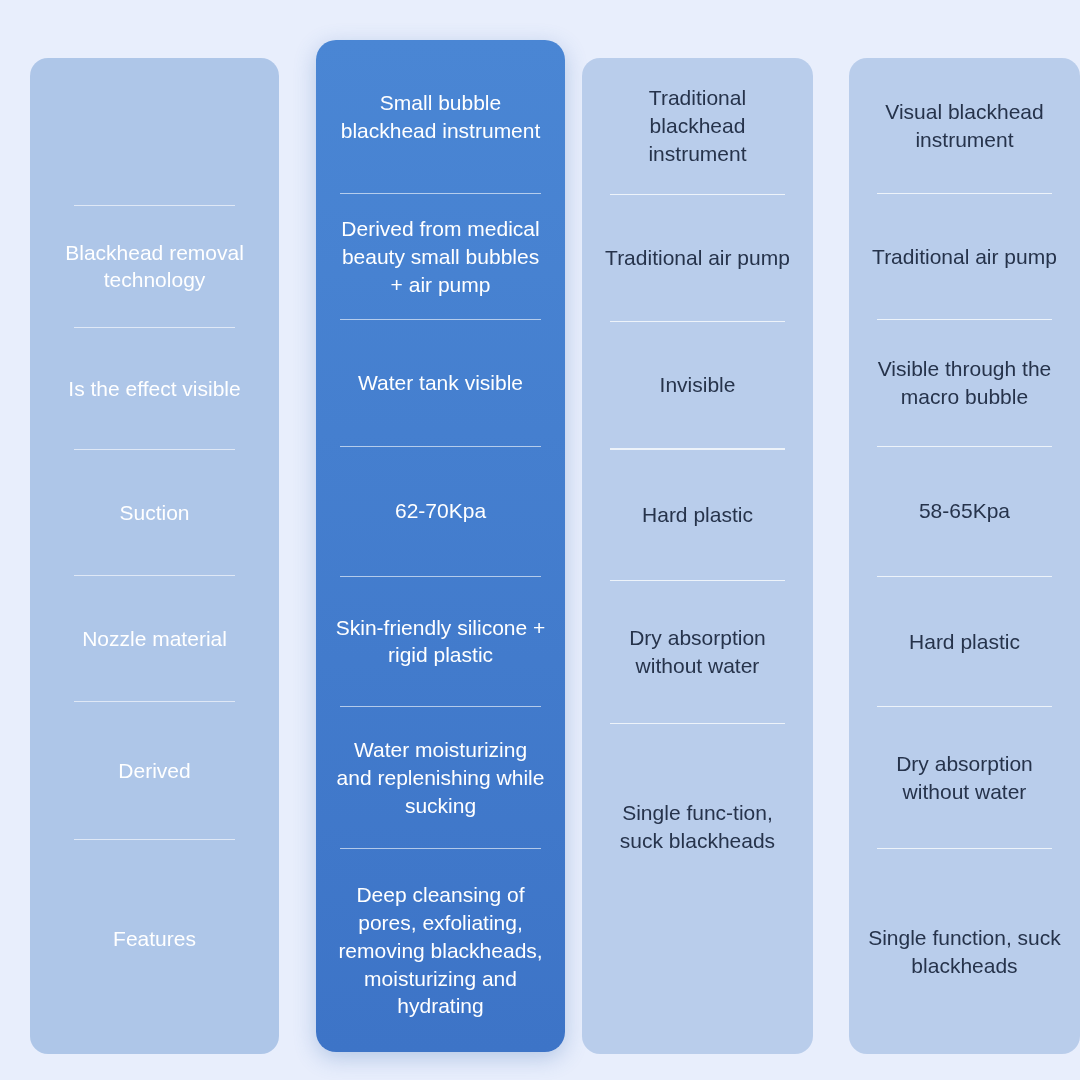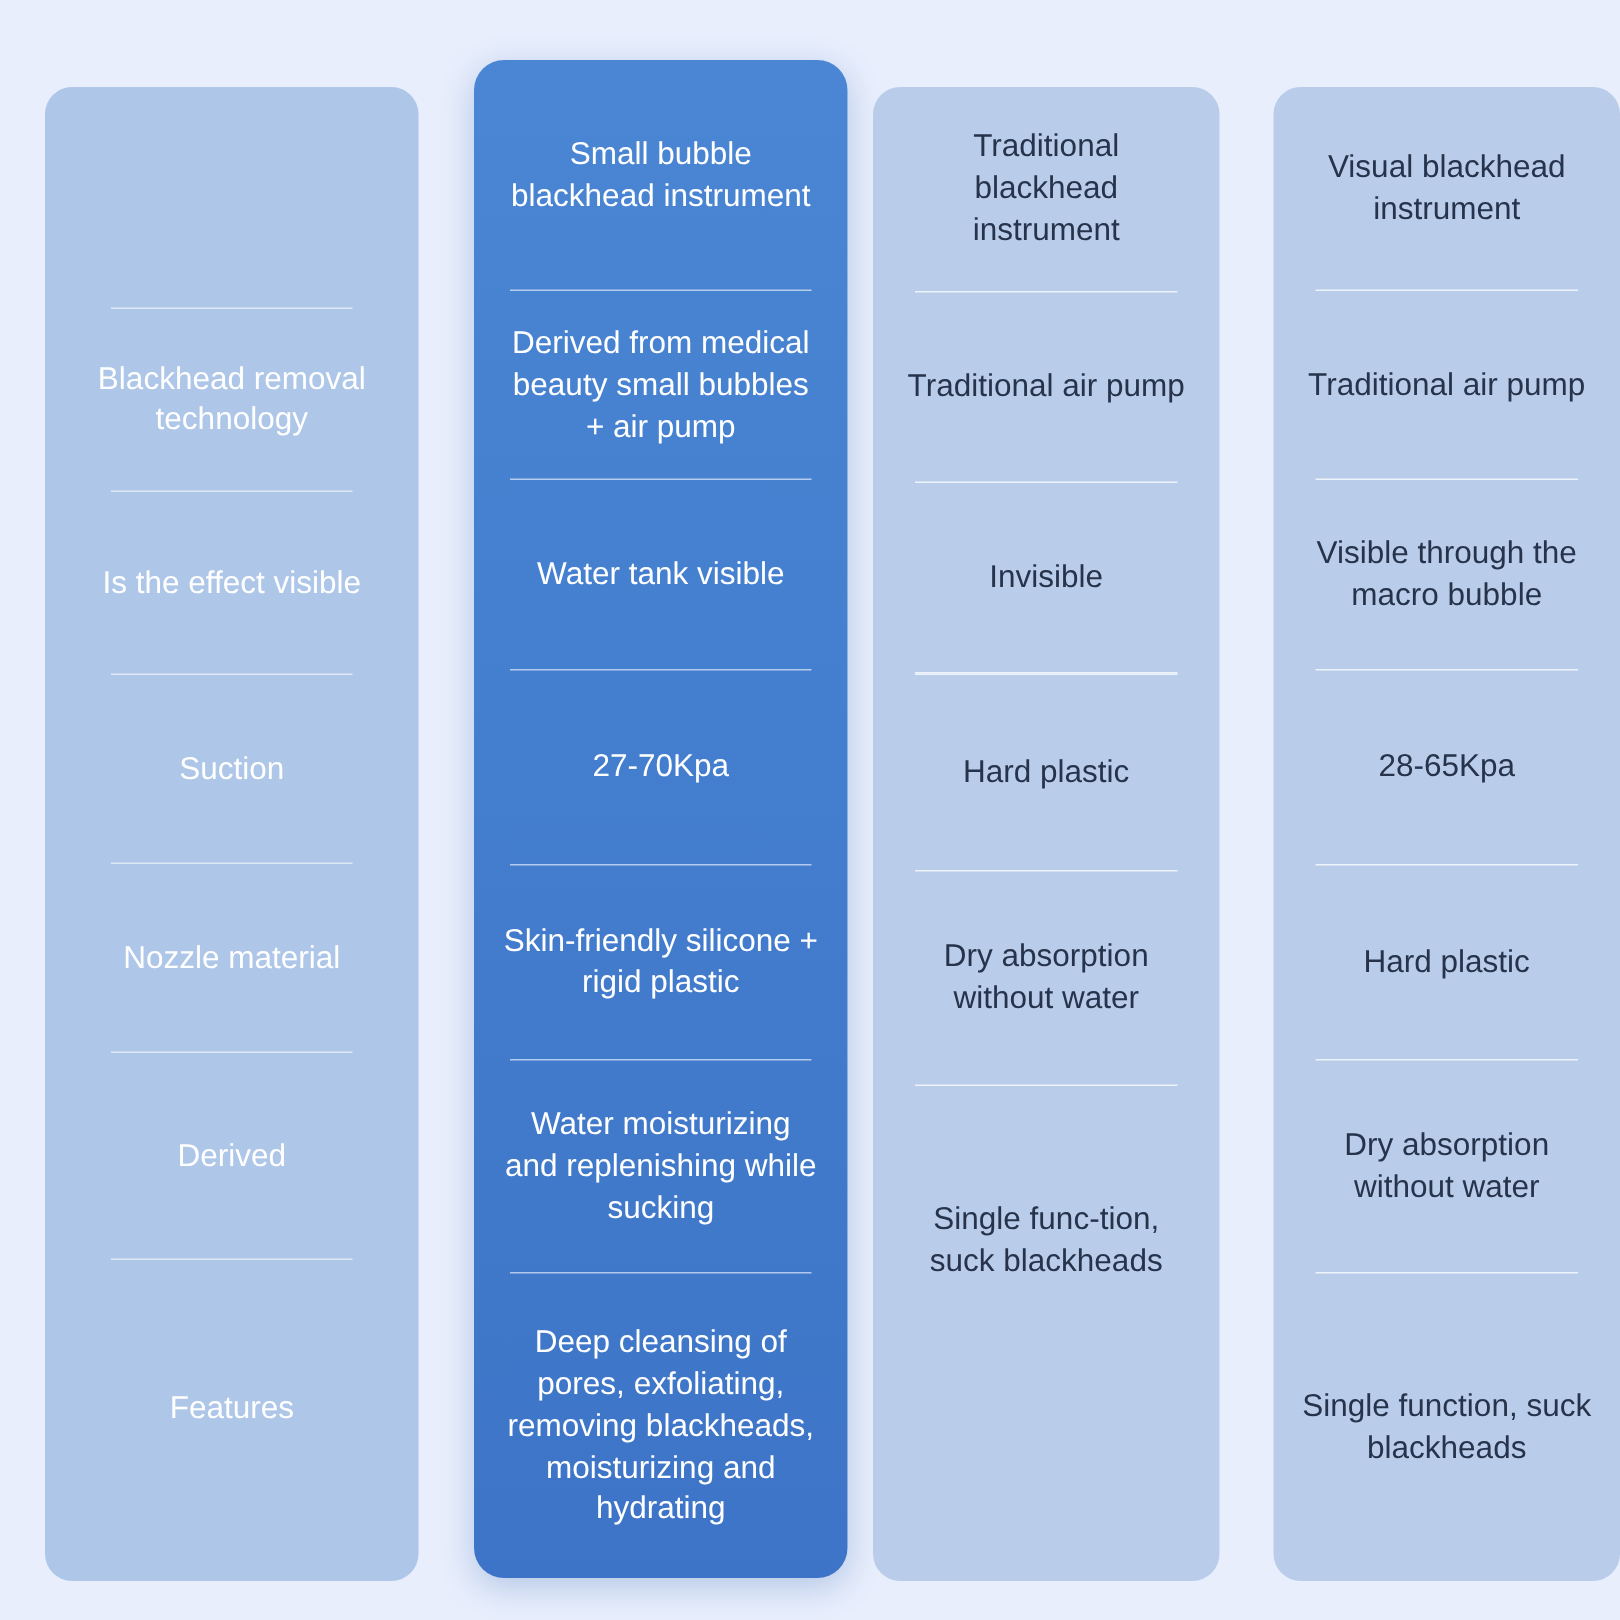--- a/index.html
+++ b/index.html
@@ -147,21 +147,21 @@
     <div class="cell r6">Features</div>
   </div>
 
   <div class="column col-highlight">
     <div class="cell r0 header-text">Small bubble blackhead instrument</div>
     <div class="divider"></div>
     <div class="cell r1">Derived from medical beauty small bubbles + air pump</div>
     <div class="divider"></div>
     <div class="cell r2">Water tank visible</div>
     <div class="divider"></div>
-    <div class="cell r3">27-70Kpa</div>
+    <div class="cell r3">62-70Kpa</div>
     <div class="divider"></div>
     <div class="cell r4">Skin-friendly silicone + rigid plastic</div>
     <div class="divider"></div>
     <div class="cell r5">Water moisturizing and replenishing while sucking</div>
     <div class="divider"></div>
     <div class="cell r6">Deep cleansing of pores, exfoliating, removing blackheads, moisturizing and hydrating</div>
   </div>
 
   <div class="column col-other">
     <div class="cell r0 header-text">Traditional blackhead instrument</div>
@@ -178,21 +178,21 @@
     <div class="cell r6">Single func-tion, suck blackheads</div>
   </div>
 
   <div class="column col-other second">
     <div class="cell r0 header-text">Visual blackhead instrument</div>
     <div class="divider"></div>
     <div class="cell r1">Traditional air pump</div>
     <div class="divider"></div>
     <div class="cell r2">Visible through the macro bubble</div>
     <div class="divider"></div>
-    <div class="cell r3">28-65Kpa</div>
+    <div class="cell r3">58-65Kpa</div>
     <div class="divider"></div>
     <div class="cell r4">Hard plastic</div>
     <div class="divider"></div>
     <div class="cell r5">Dry absorption without water</div>
     <div class="divider"></div>
     <div class="cell r6">Single function, suck blackheads</div>
   </div>
 
 </div>
 

